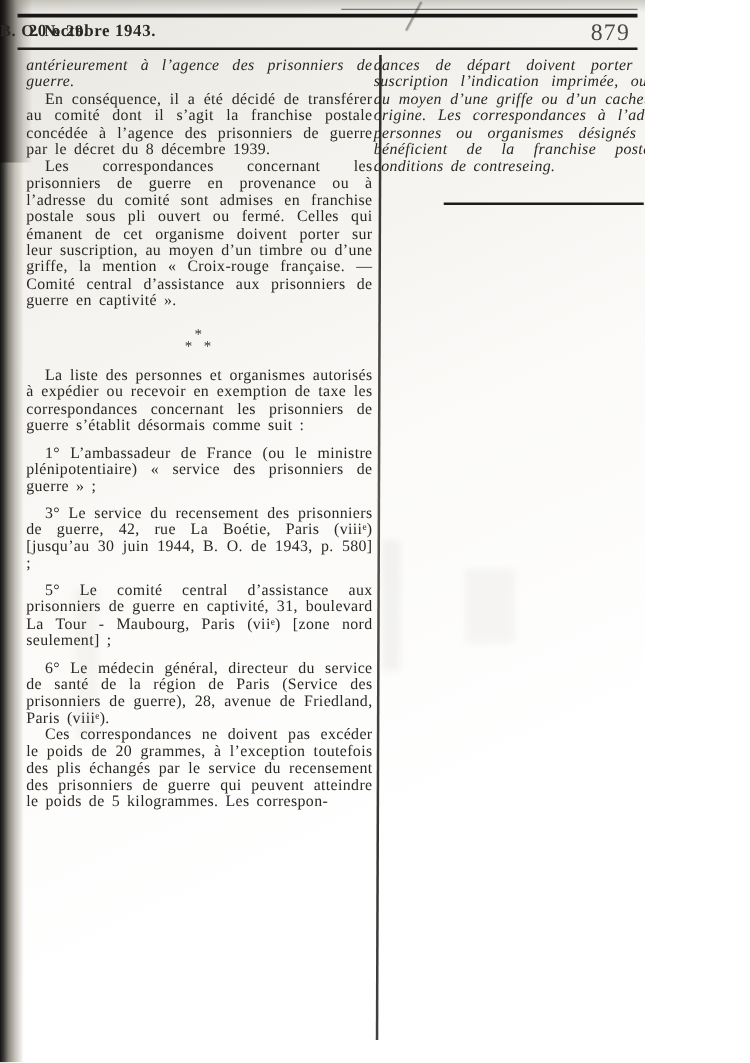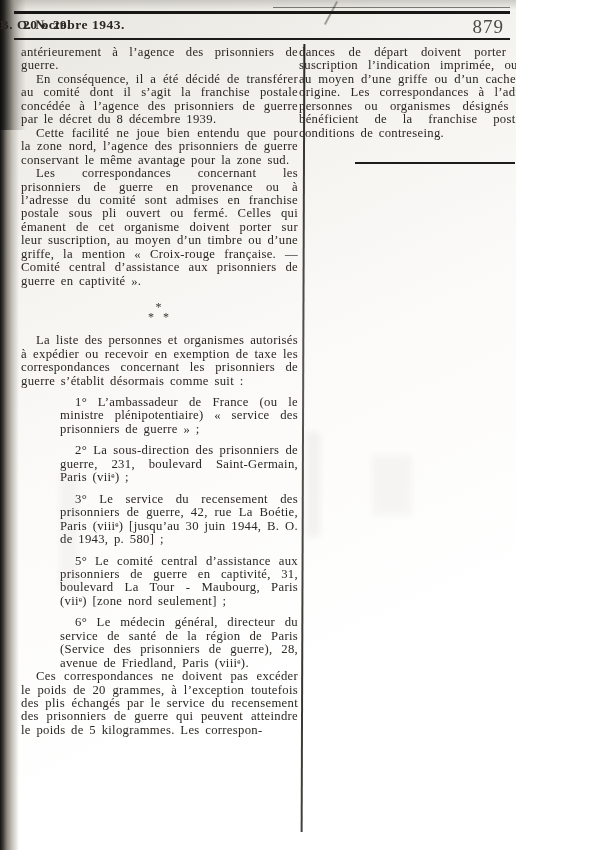--- a/index.html
+++ b/index.html
@@ -39,22 +39,22 @@
   .hdr-page{
     position:absolute;right:12px;top:16px;
     font-size:19px;color:#4c4a45;letter-spacing:1px;
   }
   
   .col{position:absolute;top:46px;font-size:12.7px;line-height:13.45px;text-align:justify;
        letter-spacing:.3px;word-spacing:2.2px;}
   .col-left{left:21px;width:277px;}
   .col-right{left:299px;width:271px;}
   .col p{margin:0;text-indent:15px;}
-  .col p.noindent{text-indent:0;}
-  .col p.item{margin-top:8px;margin-left:39px;}
+  .col p.noindent{text-indent:0;font-style:italic;}
+  .col p.item{margin-top:8px;}
   .divider{
     position:absolute;left:302px;top:44px;height:788px;width:1.6px;
     background:linear-gradient(to bottom,#2b2a28,#5a5751 45%,#383632 80%,#44423e);
     transform:rotate(.2deg);
   }
   .asterism{
     text-align:center;text-indent:0 !important;
     margin:15px 0 13px !important;
     font-size:12px;line-height:8px;letter-spacing:2px;color:#35322d;
   }
@@ -89,31 +89,29 @@
   <div class="hdr-date">20 octobre 1943.</div>
   <div class="hdr-bo">B. O. № 29.</div>
   <div class="hdr-page">879</div>
   <div class="rule-bottom"></div>
 
   <div class="divider"></div>
 
   <div class="col col-left">
     <p class="noindent">antérieurement à l’agence des prisonniers de guerre.</p>
     <p>En conséquence, il a été décidé de transférer au comité dont il s’agit la franchise postale concédée à l’agence des prisonniers de guerre par le décret du 8 décembre 1939.</p>
-    <p>Cette facilité ne joue bien entendu que pour la zone nord, l’agence des prisonniers de guerre conservant le même avantage pour la zone sud.</p>
     <p>Les correspondances concernant les prisonniers de guerre en provenance ou à l’adresse du comité sont admises en franchise postale sous pli ouvert ou fermé. Celles qui émanent de cet organisme doivent porter sur leur suscription, au moyen d’un timbre ou d’une griffe, la mention « Croix-rouge française. — Comité central d’assistance aux prisonniers de guerre en captivité ».</p>
 
     <p class="asterism">
       <span>*</span>
       <span class="a2">* *</span>
     </p>
 
     <p>La liste des personnes et organismes autorisés à expédier ou recevoir en exemption de taxe les correspondances concernant les prisonniers de guerre s’établit désormais comme suit :</p>
     <p class="item">1° L’ambassadeur de France (ou le ministre plénipotentiaire) « service des prisonniers de guerre » ;</p>
-    <p class="item">2° La sous-direction des prisonniers de guerre, 231, boulevard Saint-Germain, Paris (viiᵉ) ;</p>
     <p class="item">3° Le service du recensement des prisonniers de guerre, 42, rue La Boétie, Paris (viiiᵉ) [jusqu’au 30 juin 1944, B. O. de 1943, p. 580] ;</p>
     <p class="item">5° Le comité central d’assistance aux prisonniers de guerre en captivité, 31, boulevard La Tour - Maubourg, Paris (viiᵉ) [zone nord seulement] ;</p>
     <p class="item">6° Le médecin général, directeur du service de santé de la région de Paris (Service des prisonniers de guerre), 28, avenue de Friedland, Paris (viiiᵉ).</p>
     <p>Ces correspondances ne doivent pas excéder le poids de 20 grammes, à l’exception toutefois des plis échangés par le service du recensement des prisonniers de guerre qui peuvent atteindre le poids de 5 kilogrammes. Les correspon-</p>
   </div>
 
   <div class="col col-right">
     <p class="noindent">dances de départ doivent porter sur leur suscription l’indication imprimée, ou obtenue au moyen d’une griffe ou d’un cachet, de leur origine. Les correspondances à l’adresse des personnes ou organismes désignés ci-dessus bénéficient de la franchise postale sans conditions de contreseing.</p>
     <div class="end-rule"></div>
   </div>

